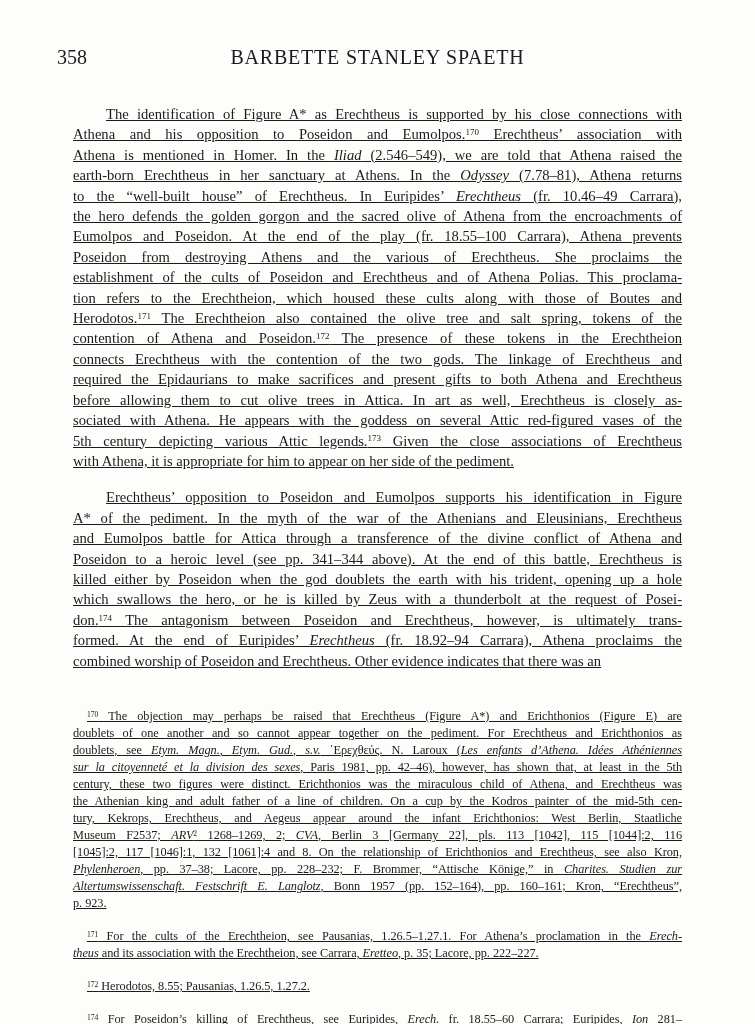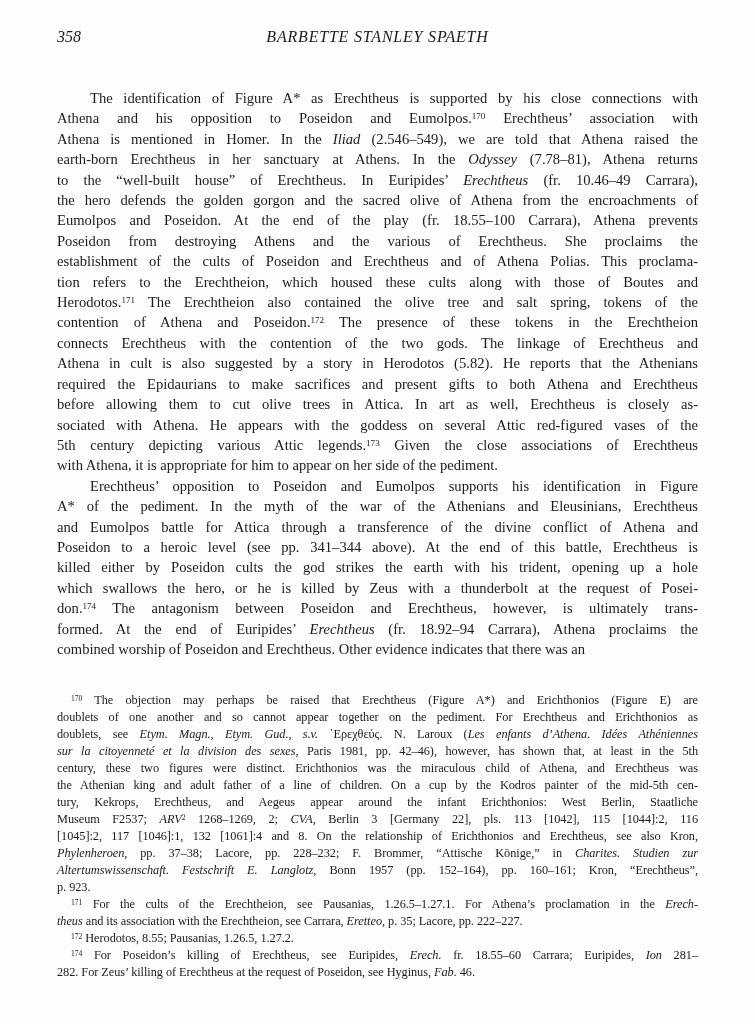--- a/index.html
+++ b/index.html
@@ -2,26 +2,26 @@
 <html><head>
 <meta charset="utf-8">
 <style>
   html,body { margin:0; padding:0; }
   body { width:755px; height:1024px; background:#e8e8e6; }
   .page {
     position:relative; width:755px; height:1024px;
     background:#fdfdfb; color:#1b1b1b; overflow:hidden;
     font-family:"Liberation Serif","DejaVu Serif",serif;
   }
-  .header { position:absolute; top:28px; left:57px; width:641px; height:20px; font-size:16px;font-style:italic; }
+  .header { position:absolute; top:46px; left:57px; width:641px; height:20px; font-size:20px; }
   .page-num { position:absolute; left:0; top:0; }
   .running-head { position:absolute; left:0; right:0; top:0; text-align:center; letter-spacing:0.8px; }
   .main { position:absolute; top:88px; left:57px; width:641px; font-size:14.6px; line-height:20.4px; }
   .fns  { position:absolute; top:692px; left:57px; width:641px; font-size:12.3px; line-height:17px; letter-spacing:-0.05px; }
-  .para { margin:0; }
+  .para { margin:16px;text-decoration:underline; }
   .line { text-align:justify; text-align-last:justify; -moz-text-align-last:justify; }
   .line.last { text-align-last:left; -moz-text-align-last:left; }
   .main .line.indent { text-indent:33px; }
   .fns  .line.indent { text-indent:14px; }
   .it  { font-style:italic; }
   .sup { font-size:0.62em; position:relative; top:-0.45em; line-height:0; }
 </style>
 </head>
 <body>
 
@@ -39,33 +39,32 @@
         <div class="line"><span>earth-born Erechtheus in her sanctuary at Athens. In the </span><span class="it">Odyssey</span><span> (7.78–81), Athena returns</span></div>
         <div class="line"><span>to the “well-built house” of Erechtheus. In Euripides’ </span><span class="it">Erechtheus</span><span> (fr. 10.46–49 Carrara),</span></div>
         <div class="line"><span>the hero defends the golden gorgon and the sacred olive of Athena from the encroachments of</span></div>
         <div class="line"><span>Eumolpos and Poseidon. At the end of the play (fr. 18.55–100 Carrara), Athena prevents</span></div>
         <div class="line"><span>Poseidon from destroying Athens and the various of Erechtheus. She proclaims the</span></div>
         <div class="line"><span>establishment of the cults of Poseidon and Erechtheus and of Athena Polias. This proclama-</span></div>
         <div class="line"><span>tion refers to the Erechtheion, which housed these cults along with those of Boutes and</span></div>
         <div class="line"><span>Herodotos.</span><span class="sup">171</span><span> The Erechtheion also contained the olive tree and salt spring, tokens of the</span></div>
         <div class="line"><span>contention of Athena and Poseidon.</span><span class="sup">172</span><span> The presence of these tokens in the Erechtheion</span></div>
         <div class="line"><span>connects Erechtheus with the contention of the two gods. The linkage of Erechtheus and</span></div>
-        <div class="line"><span>Athena in cult is also suggested by a story in Herodotos (5.82). He reports that the Athenians</span></div>
         <div class="line"><span>required the Epidaurians to make sacrifices and present gifts to both Athena and Erechtheus</span></div>
         <div class="line"><span>before allowing them to cut olive trees in Attica. In art as well, Erechtheus is closely as-</span></div>
         <div class="line"><span>sociated with Athena. He appears with the goddess on several Attic red-figured vases of the</span></div>
         <div class="line"><span>5th century depicting various Attic legends.</span><span class="sup">173</span><span> Given the close associations of Erechtheus</span></div>
         <div class="line last"><span>with Athena, it is appropriate for him to appear on her side of the pediment.</span></div>
       </div>
     <div class="para">
         <div class="line indent"><span>Erechtheus’ opposition to Poseidon and Eumolpos supports his identification in Figure</span></div>
         <div class="line"><span>A* of the pediment. In the myth of the war of the Athenians and Eleusinians, Erechtheus</span></div>
         <div class="line"><span>and Eumolpos battle for Attica through a transference of the divine conflict of Athena and</span></div>
         <div class="line"><span>Poseidon to a heroic level (see pp. 341–344 above). At the end of this battle, Erechtheus is</span></div>
-        <div class="line"><span>killed either by Poseidon cults the god strikes the earth with his trident, opening up a hole</span></div>
+        <div class="line"><span>killed either by Poseidon when the god doublets the earth with his trident, opening up a hole</span></div>
         <div class="line"><span>which swallows the hero, or he is killed by Zeus with a thunderbolt at the request of Posei-</span></div>
         <div class="line"><span>don.</span><span class="sup">174</span><span> The antagonism between Poseidon and Erechtheus, however, is ultimately trans-</span></div>
         <div class="line"><span>formed. At the end of Euripides’ </span><span class="it">Erechtheus</span><span> (fr. 18.92–94 Carrara), Athena proclaims the</span></div>
         <div class="line last"><span>combined worship of Poseidon and Erechtheus. Other evidence indicates that there was an</span></div>
       </div>
   </div>
 
   <div class="fns">
     <div class="para">
         <div class="line indent"><span class="sup">170</span><span> The objection may perhaps be raised that Erechtheus (Figure A*) and Erichthonios (Figure E) are</span></div>

